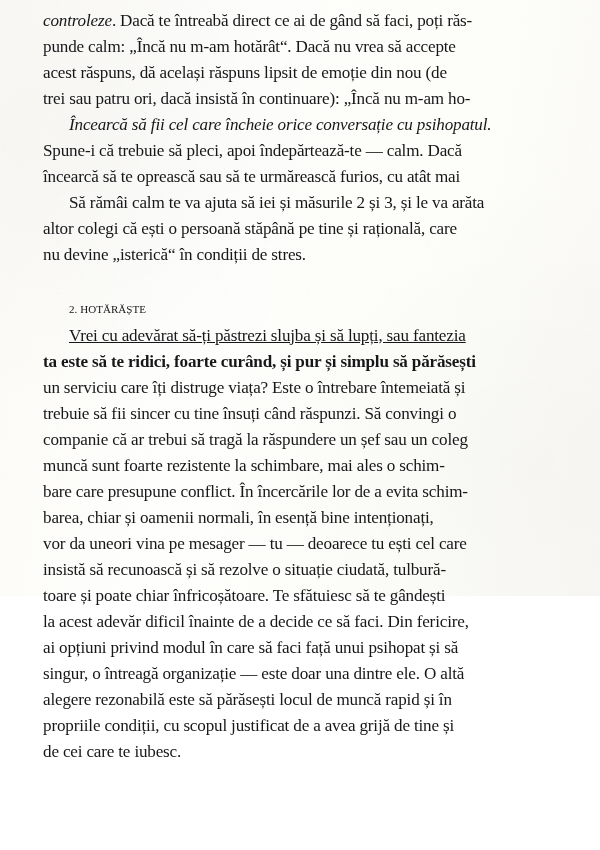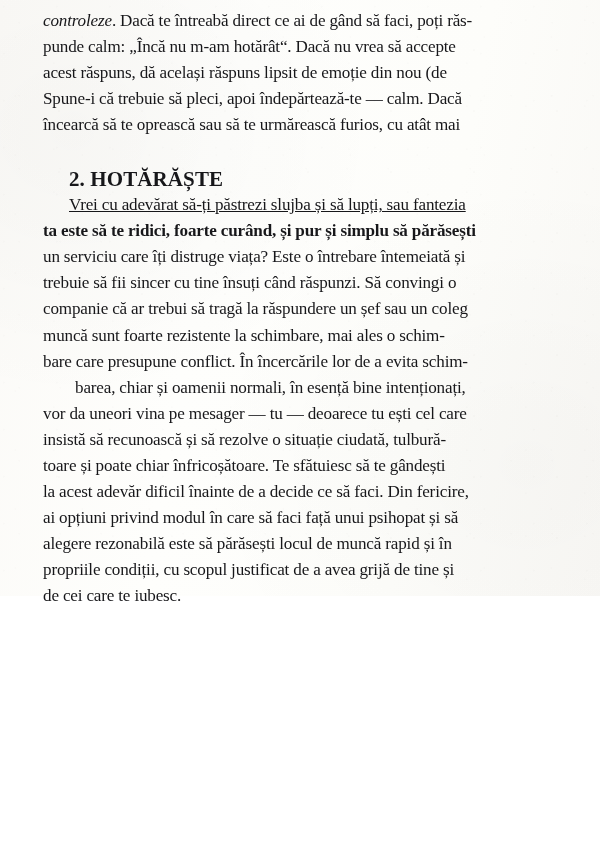--- a/index.html
+++ b/index.html
@@ -59,22 +59,22 @@
 
   .line.justify {
     
   }
 
   .italic {
     font-style: italic;
   }
 
   .heading {
-    font-weight: bold;
-    font-size: 21px;
+    font-weight: normal;
+    font-size: 11px;
     letter-spacing: 0.005em;
   }
 
   .spacer-before-heading {
     height: 28px;
   }
 
   .indent {
     display: inline-block;
     width: 26px;
@@ -85,45 +85,53 @@
 
 <div id="page">
   <div id="grain"></div>
 
   <div id="textblock">
 
     <div>
       <div class="line justify" style="white-space: pre; word-spacing: 0px;"><span class="italic">controleze</span><span>. Dacă te întreabă direct ce ai de gând să faci, poți răs-</span></div>
       <div class="line justify" style="white-space: pre; word-spacing: 0px;">punde calm: „Încă nu m-am hotărât“. Dacă nu vrea să accepte</div>
       <div class="line justify" style="white-space: pre; word-spacing: 0px;">acest răspuns, dă același răspuns lipsit de emoție din nou (de</div>
+      <div class="line justify" style="white-space: pre; word-spacing: 0px;">trei sau patru ori, dacă insistă în continuare): „Încă nu m-am ho-</div>
     </div>
 
     <div>
+      <div class="line justify" style="white-space: pre; word-spacing: 0px;"><span class="indent"></span><span class="italic">Încearcă să fii cel care încheie orice conversație cu psihopatul.</span></div>
       <div class="line justify" style="white-space: pre; word-spacing: 0px;">Spune-i că trebuie să pleci, apoi îndepărtează-te — calm. Dacă</div>
       <div class="line justify" style="white-space: pre; word-spacing: 0px;">încearcă să te oprească sau să te urmărească furios, cu atât mai</div>
     </div>
 
+    <div>
+      <div class="line justify" style="white-space: pre; word-spacing: 0px;"><span class="indent"></span><span>Să rămâi calm te va ajuta să iei și măsurile 2 și 3, și le va arăta</span></div>
+      <div class="line justify" style="white-space: pre; word-spacing: 0px;">altor colegi că ești o persoană stăpână pe tine și rațională, care</div>
+      <div class="line">nu devine „isterică“ în condiții de stres.</div>
+    </div>
 
     <div class="spacer-before-heading"></div>
 
     <div class="line heading"><span class="indent"></span><span>2. HOTĂRĂȘTE</span></div>
 
     <div>
       <div class="line justify" style="white-space: pre; word-spacing: 0px; text-decoration: underline;"><span class="indent"></span><span>Vrei cu adevărat să-ți păstrezi slujba și să lupți, sau fantezia</span></div>
       <div class="line justify" style="white-space: pre; word-spacing: 0px; font-weight: bold;">ta este să te ridici, foarte curând, și pur și simplu să părăsești</div>
       <div class="line justify" style="white-space: pre; word-spacing: 0px;">un serviciu care îți distruge viața? Este o întrebare întemeiată și</div>
       <div class="line justify" style="white-space: pre; word-spacing: 0px;">trebuie să fii sincer cu tine însuți când răspunzi. Să convingi o</div>
       <div class="line justify" style="white-space: pre; word-spacing: 0px;">companie că ar trebui să tragă la răspundere un șef sau un coleg</div>
       <div class="line justify" style="white-space: pre; word-spacing: 0px;">muncă sunt foarte rezistente la schimbare, mai ales o schim-</div>
       <div class="line justify" style="white-space: pre; word-spacing: 0px;">bare care presupune conflict. În încercările lor de a evita schim-</div>
-      <div class="line justify" style="white-space: pre; word-spacing: 0px; margin-left: 32px;">barea, chiar și oamenii normali, în esență bine intenționați,</div>
+      <div class="line justify" style="white-space: pre; word-spacing: 0px;">barea, chiar și oamenii normali, în esență bine intenționați,</div>
       <div class="line justify" style="white-space: pre; word-spacing: 0px;">vor da uneori vina pe mesager — tu — deoarece tu ești cel care</div>
       <div class="line justify" style="white-space: pre; word-spacing: 0px;">insistă să recunoască și să rezolve o situație ciudată, tulbură-</div>
       <div class="line justify" style="white-space: pre; word-spacing: 0px;">toare și poate chiar înfricoșătoare. Te sfătuiesc să te gândești</div>
       <div class="line justify" style="white-space: pre; word-spacing: 0px;">la acest adevăr dificil înainte de a decide ce să faci. Din fericire,</div>
       <div class="line justify" style="white-space: pre; word-spacing: 0px;">ai opțiuni privind modul în care să faci față unui psihopat și să</div>
+      <div class="line justify" style="white-space: pre; word-spacing: 0px;">singur, o întreagă organizație — este doar una dintre ele. O altă</div>
       <div class="line justify" style="white-space: pre; word-spacing: 0px;">alegere rezonabilă este să părăsești locul de muncă rapid și în</div>
       <div class="line justify" style="white-space: pre; word-spacing: 0px;">propriile condiții, cu scopul justificat de a avea grijă de tine și</div>
       <div class="line">de cei care te iubesc.</div>
     </div>
 
   </div>
 </div>
 
 </body></html>

